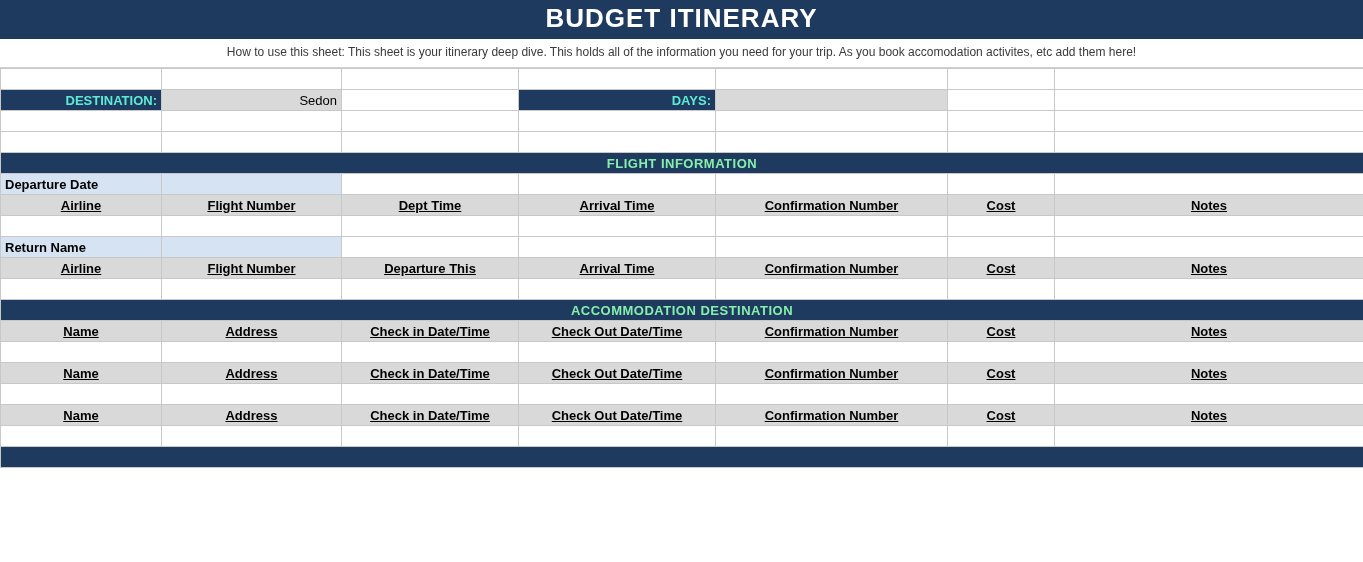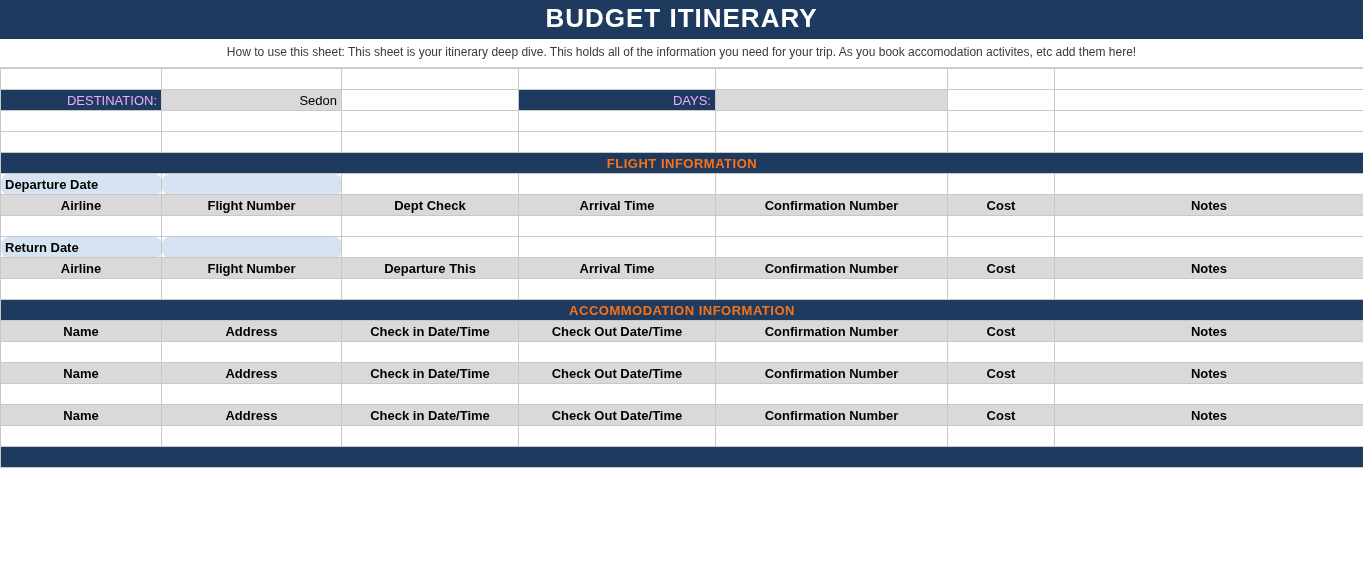--- a/index.html
+++ b/index.html
@@ -44,47 +44,47 @@
   col.c1 { width: 161px; }
   col.c2 { width: 180px; }
   col.c3 { width: 177px; }
   col.c4 { width: 197px; }
   col.c5 { width: 232px; }
   col.c6 { width: 107px; }
   col.c7 { width: 309px; }
 
   .navy-header {
     background: #1e3a5f;
-    color: #f97316;
+    color: #86efac;
     font-weight: 700;
     text-align: center;
     font-size: 14px;
     letter-spacing: 0.5px;
   }
   .navy-label {
     background: #1e3a5f;
-    color: #f0abfc;
-    font-weight: 400;
+    color: #5eead4;
+    font-weight: 700;
     text-align: right;
     padding-right: 6px;
   }
   .grey-cell {
     background: #d9d9d9;
   }
   .grey-cell.right { text-align: right; margin-top: 8px; }
   .col-header {
     background: #d9d9d9;
     font-weight: 700;
     text-align: center;
+    text-decoration: underline;
   }
   .pale-blue {
     background: #d6e3f2;
     font-weight: 700;
     text-align: left;
-    border-radius: 8px;
   }
   .data-row td {
     height: 40px;
   }
   .navy-bar-row td {
     background: #1e3a5f;
     border-color: #1e3a5f;
     height: 10px;
   }
 </style>
@@ -157,39 +157,39 @@
     <td></td>
         <td></td>
         <td></td>
         <td></td>
         <td></td>
   </tr>
 
   <tr>
     <td class="col-header">Airline</td>
     <td class="col-header">Flight Number</td>
-    <td class="col-header">Dept Check</td>
+    <td class="col-header">Dept Time</td>
     <td class="col-header">Arrival Time</td>
     <td class="col-header">Confirmation Number</td>
     <td class="col-header">Cost</td>
     <td class="col-header">Notes</td>
   </tr>
 
   <tr class="data-row">
     <td></td>
     <td></td>
     <td></td>
     <td></td>
     <td></td>
     <td></td>
     <td></td>
   </tr>
 
   <tr>
-    <td class="pale-blue">Return Date</td>
+    <td class="pale-blue">Return Name</td>
     <td class="pale-blue"></td>
     <td></td>
         <td></td>
         <td></td>
         <td></td>
         <td></td>
   </tr>
 
   <tr>
     <td class="col-header">Airline</td>
@@ -205,21 +205,21 @@
     <td></td>
     <td></td>
     <td></td>
     <td></td>
     <td></td>
     <td></td>
     <td></td>
   </tr>
 
   <tr>
-    <td class="navy-header" colspan="7">ACCOMMODATION INFORMATION</td>
+    <td class="navy-header" colspan="7">ACCOMMODATION DESTINATION</td>
   </tr>
 
   <tr>
     <td class="col-header">Name</td>
     <td class="col-header">Address</td>
     <td class="col-header">Check in Date/Time</td>
     <td class="col-header">Check Out Date/Time</td>
     <td class="col-header">Confirmation Number</td>
     <td class="col-header">Cost</td>
     <td class="col-header">Notes</td>

